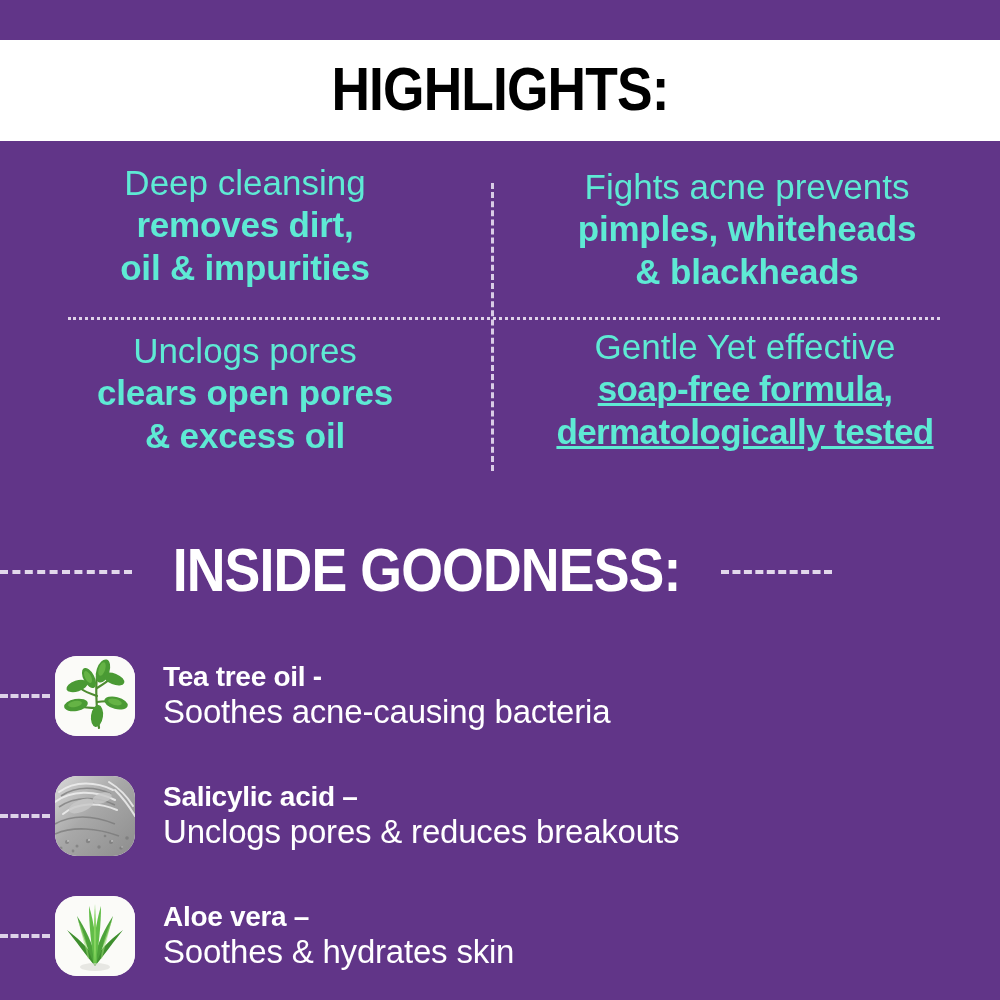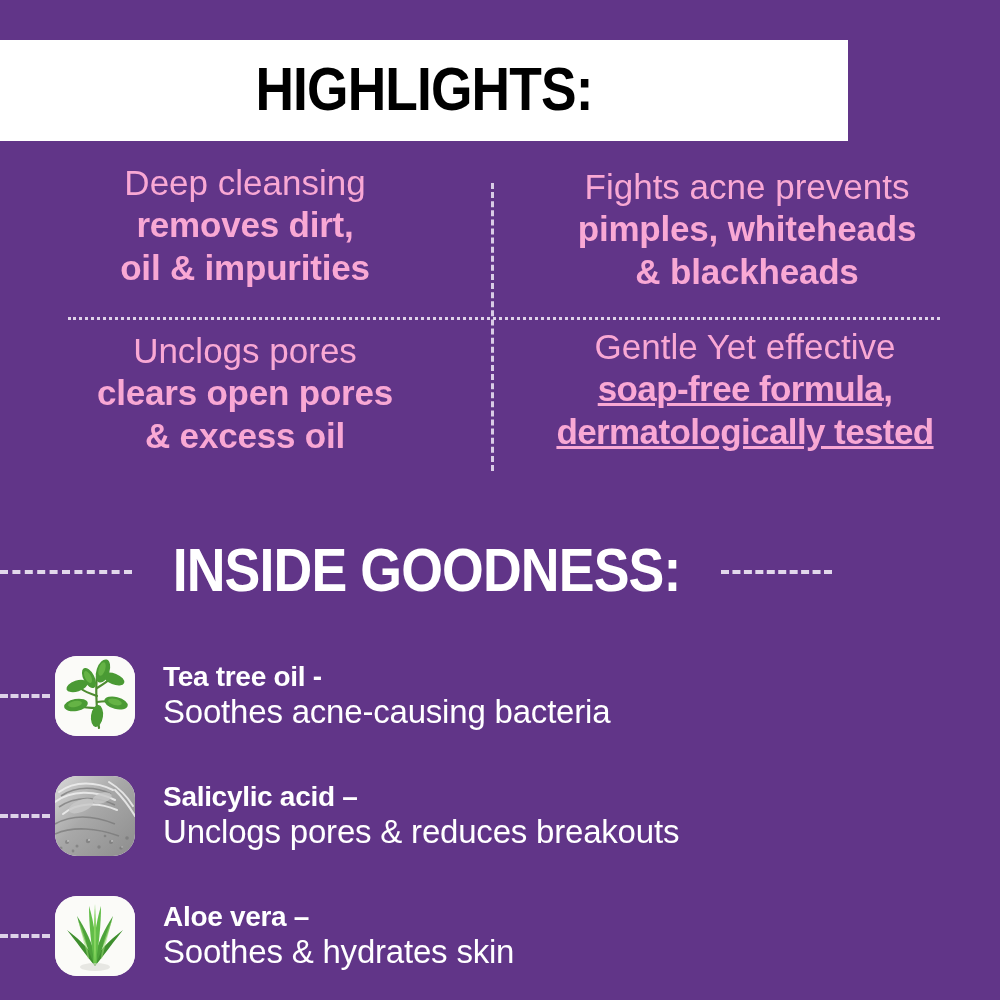--- a/index.html
+++ b/index.html
@@ -19,21 +19,21 @@
     height: 1000px;
     background: #613588;
     overflow: hidden;
   }
 
   
   .header-band {
     position: absolute;
     left: 0;
     top: 40px;
-    width: 848px;
+    width: 1000px;
     height: 101px;
     background: #ffffff;
     display: flex;
     align-items: center;
     justify-content: center;
   }
   .header-title {
     font-family: "Liberation Sans Narrow", "Liberation Sans", sans-serif;
     font-weight: bold;
     font-size: 62px;
@@ -51,21 +51,21 @@
     position: absolute;
     left: 0;
     top: 150px;
     width: 1000px;
     height: 340px;
   }
   .hl-cell {
     position: absolute;
     width: 470px;
     text-align: center;
-    color: #f9a8d4;
+    color: #5eead4;
     line-height: 1.21;
   }
   .hl-cell.tl { left: 10px;  top: 12px; }
   .hl-cell.tr { left: 512px; top: 16px; }
   .hl-cell.bl { left: 10px;  top: 180px; }
   .hl-cell.br { left: 510px; top: 176px; }
 
   .hl-light {
     font-size: 35px;
     font-weight: 300;

